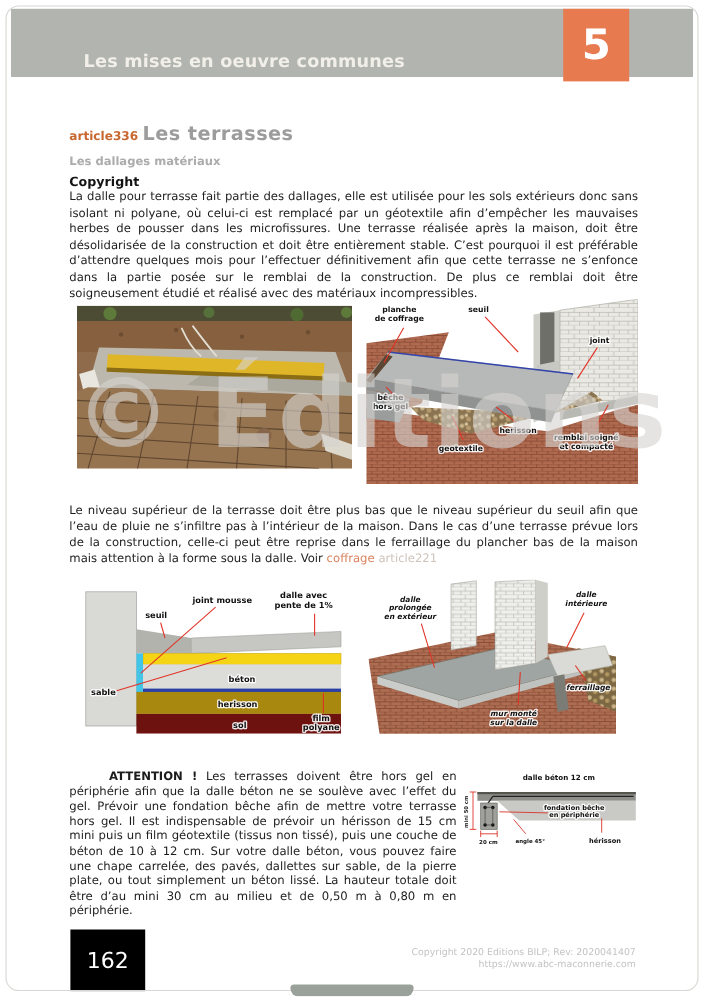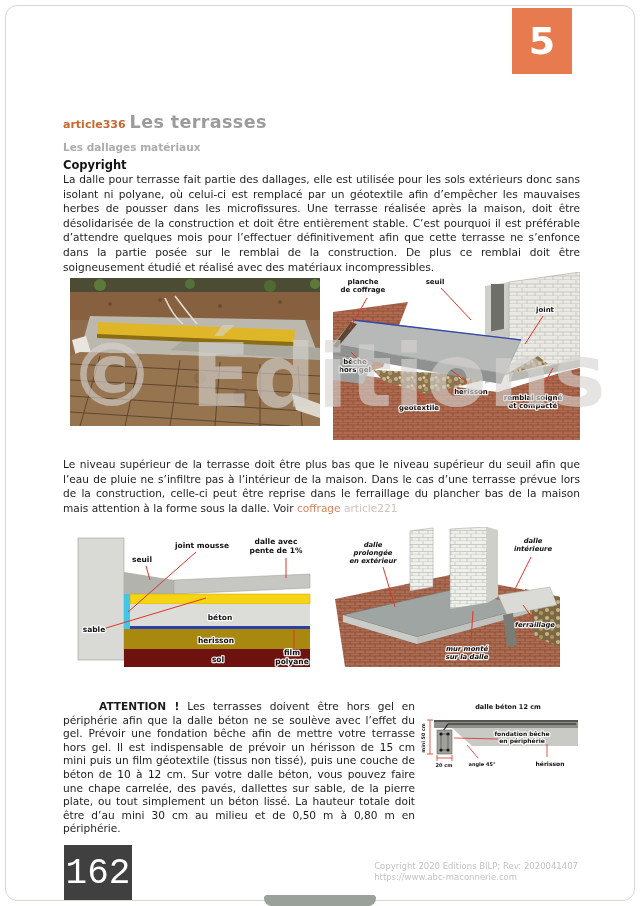--- a/index.html
+++ b/index.html
@@ -40,34 +40,37 @@
   svg{display:block;}
   .lbl{font-family:"DejaVu Sans","Liberation Sans",sans-serif;font-weight:bold;fill:#111111;
        paint-order:stroke;stroke:rgba(255,255,255,.88);stroke-width:2.4px;stroke-linejoin:round;}
   .red{stroke:#e03428;stroke-width:1;fill:none;}
   
   .wm{position:absolute;z-index:2;font-weight:bold;color:rgba(213,211,208,.62);
       font-size:88px;line-height:88px;letter-spacing:2px;pointer-events:none;white-space:nowrap;}
   #wm1{left:68px;top:332px;}
   #wm2{left:52px;top:428px;}
   
-  .pagenum{position:absolute;left:64px;top:845px;width:68px;height:56px;background:#404040;
+  .pagenum{position:absolute;left:64px;top:845px;width:68px;height:56px;background:#000000;
            color:#ffffff;display:flex;align-items:center;justify-content:center;
-           font-size:36px;z-index:3;font-family:Liberation Mono, monospace;}
-  .copyright{position:absolute;right:62px;top:861px;font-size:8.5px;
+           font-size:20px;z-index:3;}
+  .copyright{position:absolute;right:62px;top:861px;text-align:right;font-size:8.5px;
              line-height:11px;color:#c3c3c3;z-index:3;}
   .bottomtab{position:absolute;left:50%;transform:translateX(-50%);bottom:0;width:112px;height:11px;
              background:#9aa19b;border-radius:4px 4px 9px 9px;z-index:5;}
 </style>
 </head>
 <body>
 
 <div id="page">
   <div class="frame"></div>
 
+  <div class="hbar">
+    <div class="htitle">Les mises en oeuvre communes</div>
+  </div>
   <div class="hnum">5</div>
 
   <div class="artline">
     <span class="arttag">article336</span><span class="arttitle">Les terrasses</span>
   </div>
   <div class="subtitle">Les dallages matériaux</div>
   <div class="heading">Copyright</div>
 
   <p class="para" id="p1">La dalle pour terrasse fait partie des dallages, elle est utilisée pour les sols extérieurs donc sans isolant ni polyane, où celui-ci est remplacé par un géotextile afin d’empêcher les mauvaises herbes de pousser dans les microfissures. Une terrasse réalisée après la maison, doit être désolidarisée de la construction et doit être entièrement stable. C’est pourquoi il est préférable d’attendre quelques mois pour l’effectuer définitivement afin que cette terrasse ne s’enfonce dans la partie posée sur le remblai de la construction. De plus ce remblai doit être soigneusement étudié et réalisé avec des matériaux incompressibles.</p>
 

